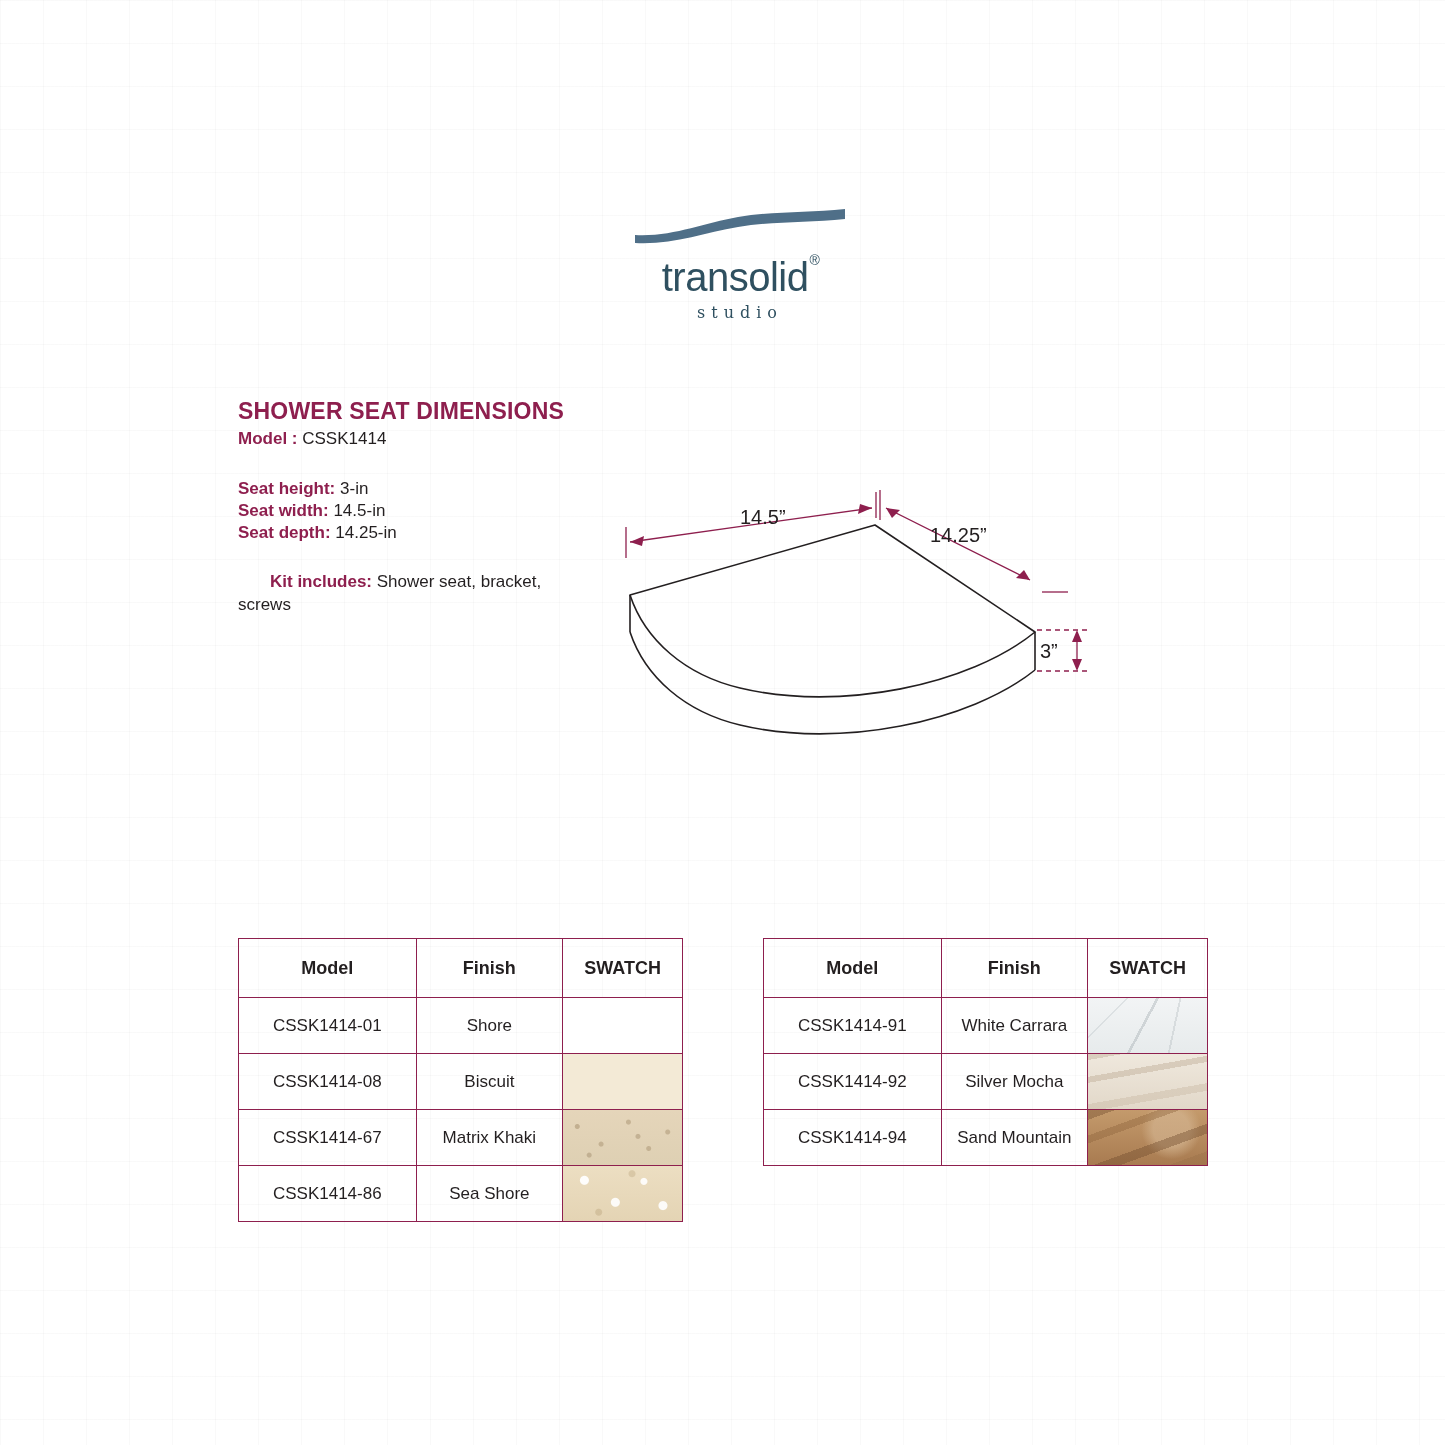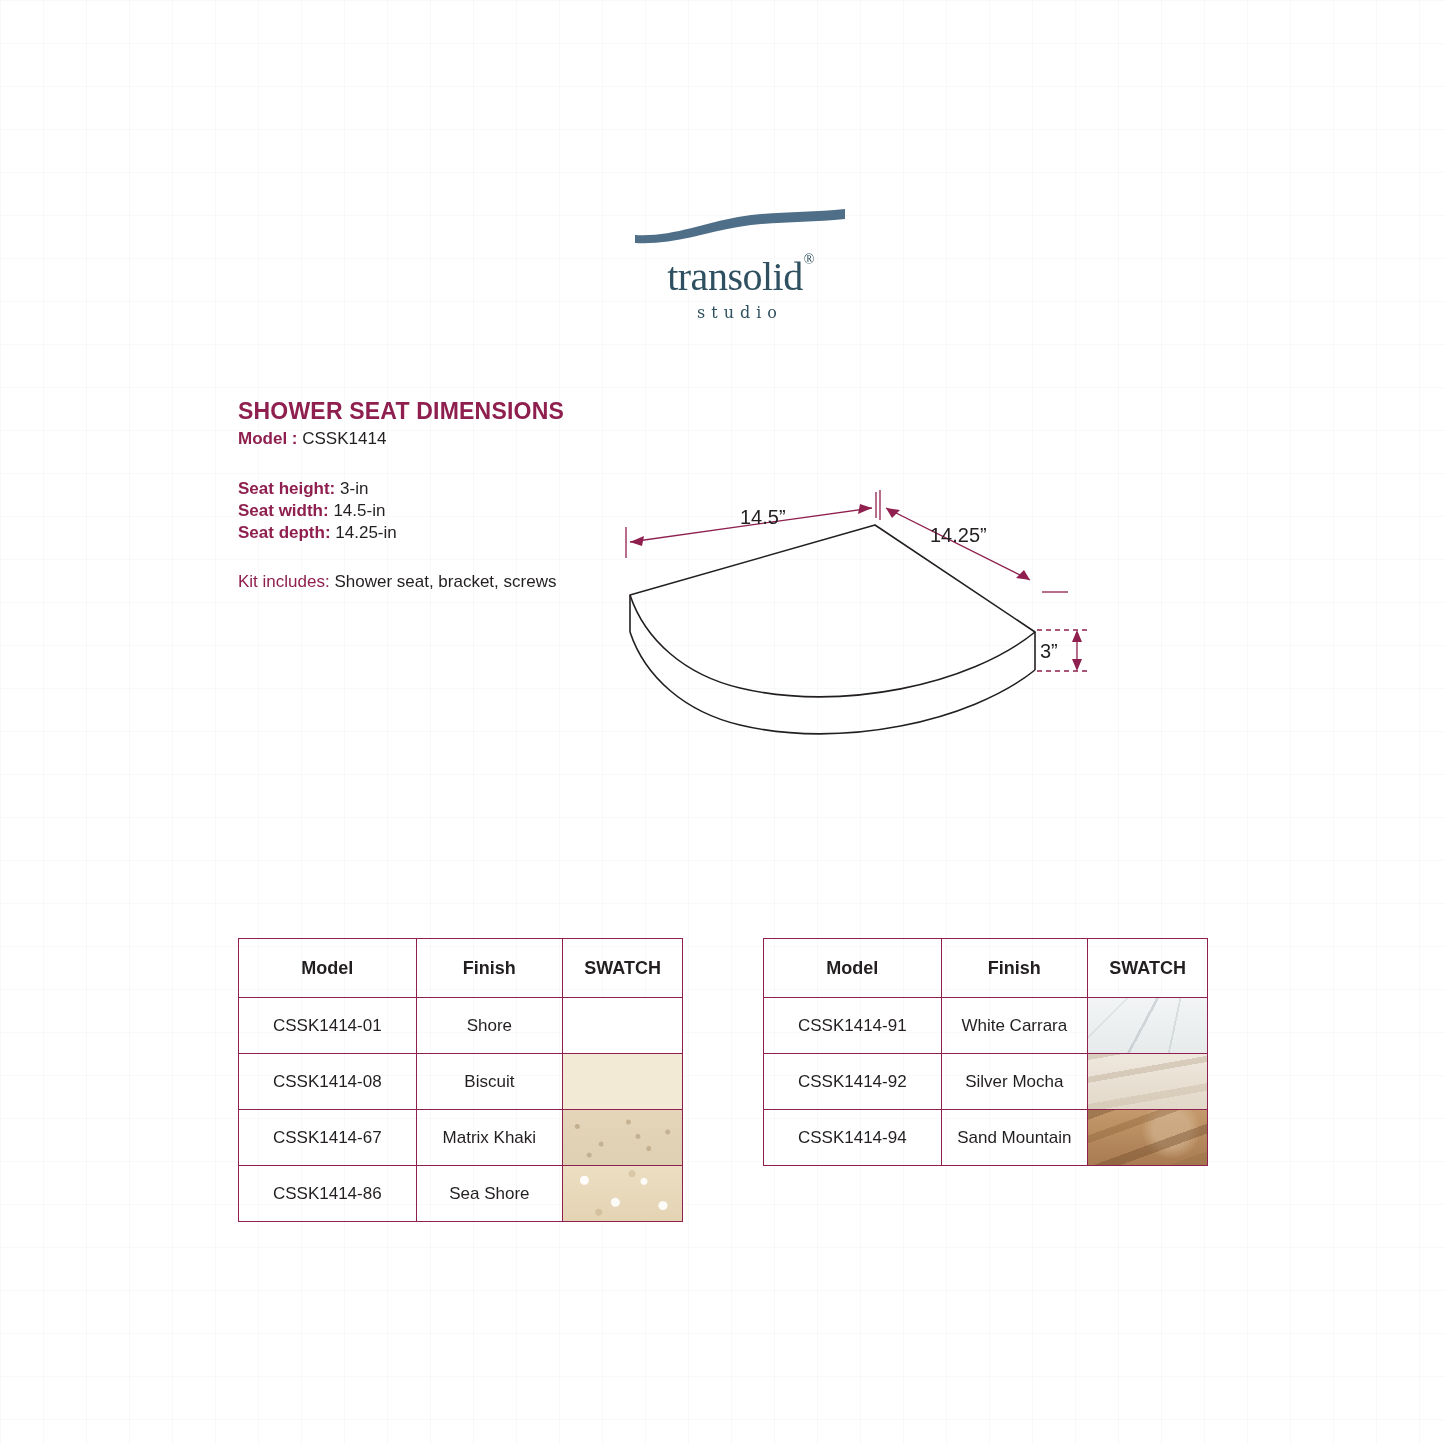--- a/index.html
+++ b/index.html
@@ -37,21 +37,21 @@
     width: 240px;
     text-align: center;
   }
   .logo-swoosh {
     width: 215px;
     height: 44px;
     margin: 0 auto 8px auto;
     display: block;
   }
   .logo-word {
-    font-family: Liberation Serif, serif;
+    font-family: Liberation Sans, sans-serif;
     font-size: 40px;
     color: #2f5060;
     letter-spacing: -0.5px;
     line-height: 1;
     position: relative;
     display: inline-block;
   }
   .logo-reg {
     font-size: 14px;
     vertical-align: super;
@@ -91,21 +91,22 @@
     font-weight: bold;
   }
   .spec-gap { height: 28px; }
   .spec-kit {
     font-size: 17px;
     line-height: 1.35;
     margin-top: 28px;
   }
   .spec-kit .lbl {
     color: #8e1f4e;
-    font-weight: normal;
+    font-weight: bold;
+    margin-left: 32px;
   }
 
   
   .drawing {
     position: absolute;
     left: 590px;
     top: 480px;
     width: 540px;
     height: 270px;
   }

